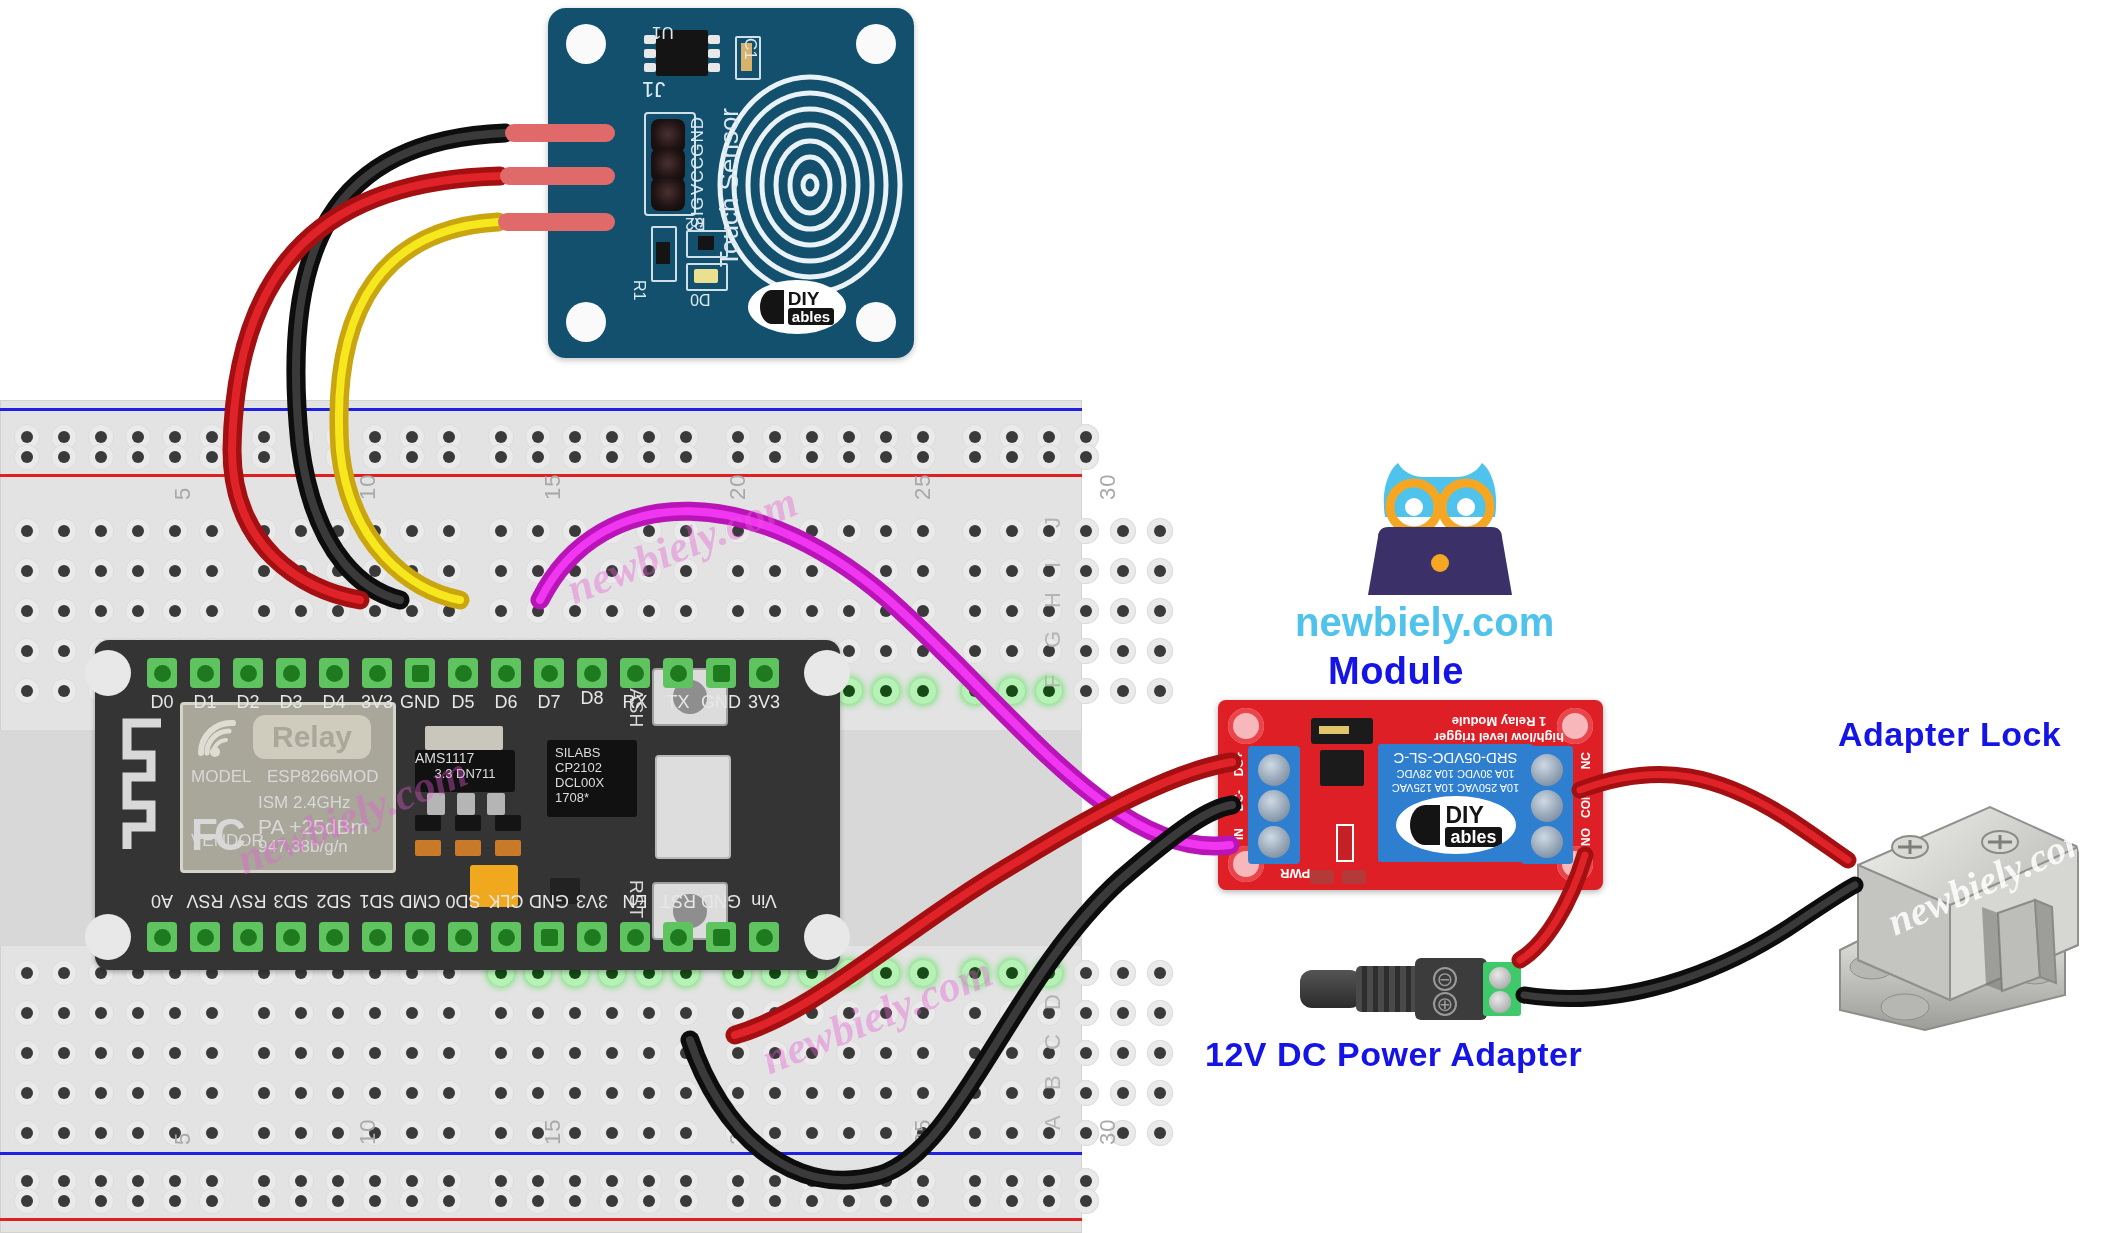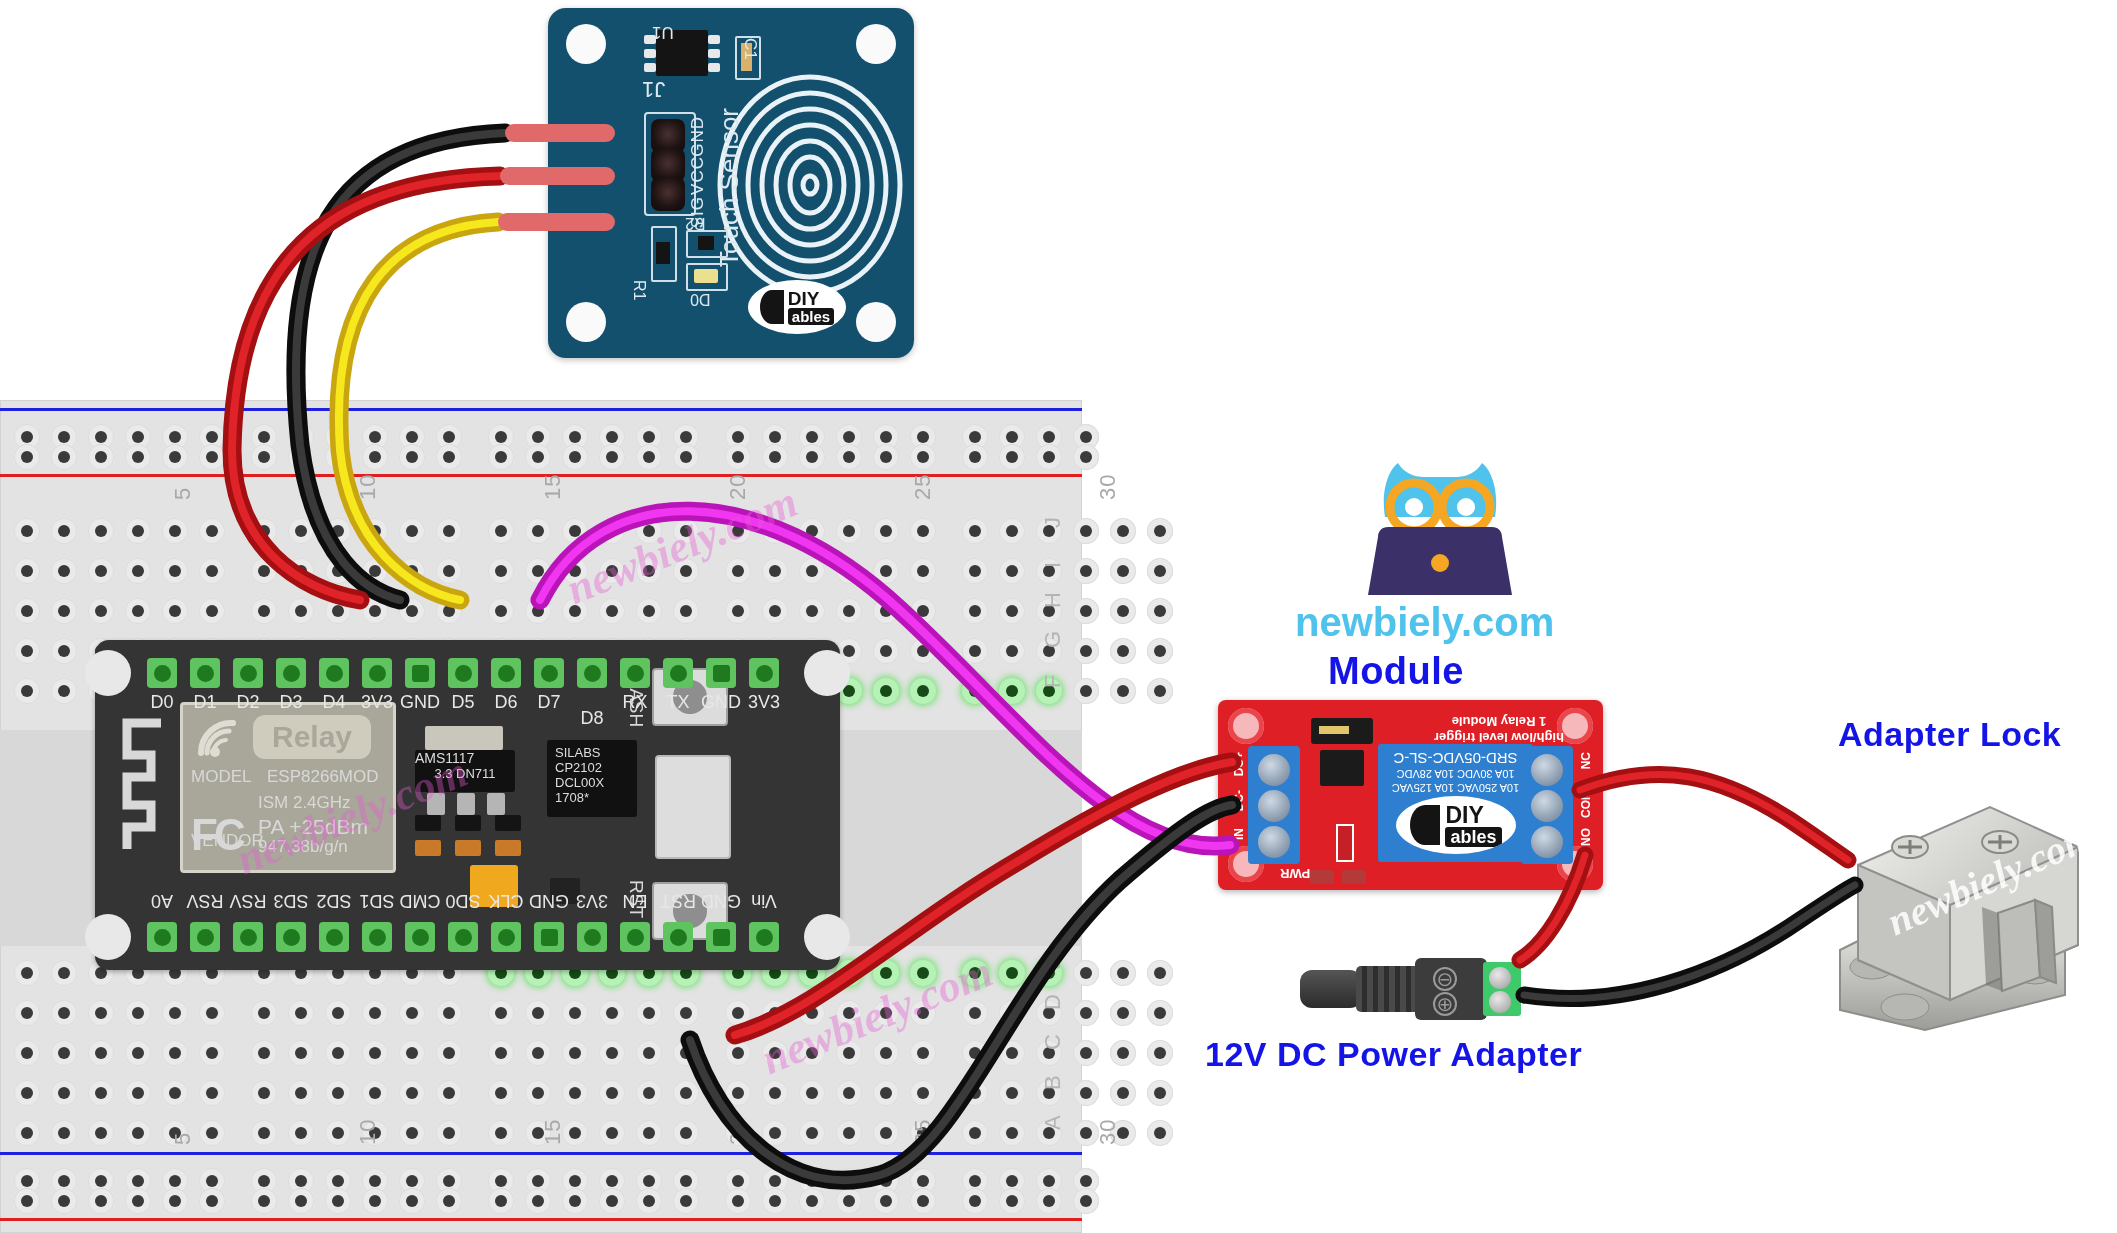--- a/index.html
+++ b/index.html
@@ -651,21 +651,21 @@
       <div class="pin-lbl" style="left: 260px; top: 52px;">3V3</div>
       <div class="pin-pad square" style="left: 310px; top: 18px;"></div>
       <div class="pin-lbl" style="left: 303px; top: 52px;">GND</div>
       <div class="pin-pad" style="left: 353px; top: 18px;"></div>
       <div class="pin-lbl" style="left: 346px; top: 52px;">D5</div>
       <div class="pin-pad" style="left: 396px; top: 18px;"></div>
       <div class="pin-lbl" style="left: 389px; top: 52px;">D6</div>
       <div class="pin-pad" style="left: 439px; top: 18px;"></div>
       <div class="pin-lbl" style="left: 432px; top: 52px;">D7</div>
       <div class="pin-pad" style="left: 482px; top: 18px;"></div>
-      <div class="pin-lbl" style="left: 475px; top: 68px;">D8</div>
+      <div class="pin-lbl" style="left: 475px; top: 48px;">D8</div>
       <div class="pin-pad" style="left: 525px; top: 18px;"></div>
       <div class="pin-lbl" style="left: 518px; top: 52px;">RX</div>
       <div class="pin-pad" style="left: 568px; top: 18px;"></div>
       <div class="pin-lbl" style="left: 561px; top: 52px;">TX</div>
       <div class="pin-pad square" style="left: 611px; top: 18px;"></div>
       <div class="pin-lbl" style="left: 604px; top: 52px;">GND</div>
       <div class="pin-pad" style="left: 654px; top: 18px;"></div>
       <div class="pin-lbl" style="left: 647px; top: 52px;">3V3</div>
     </div>
   <div id="mcu-bot-pins">

